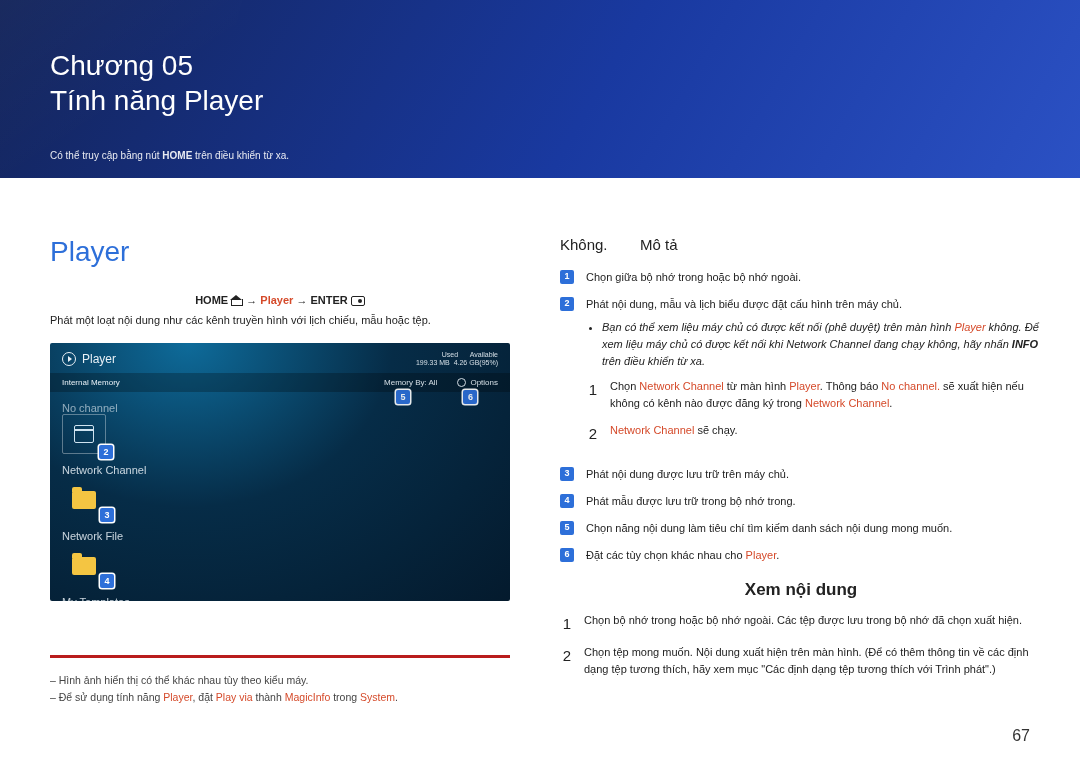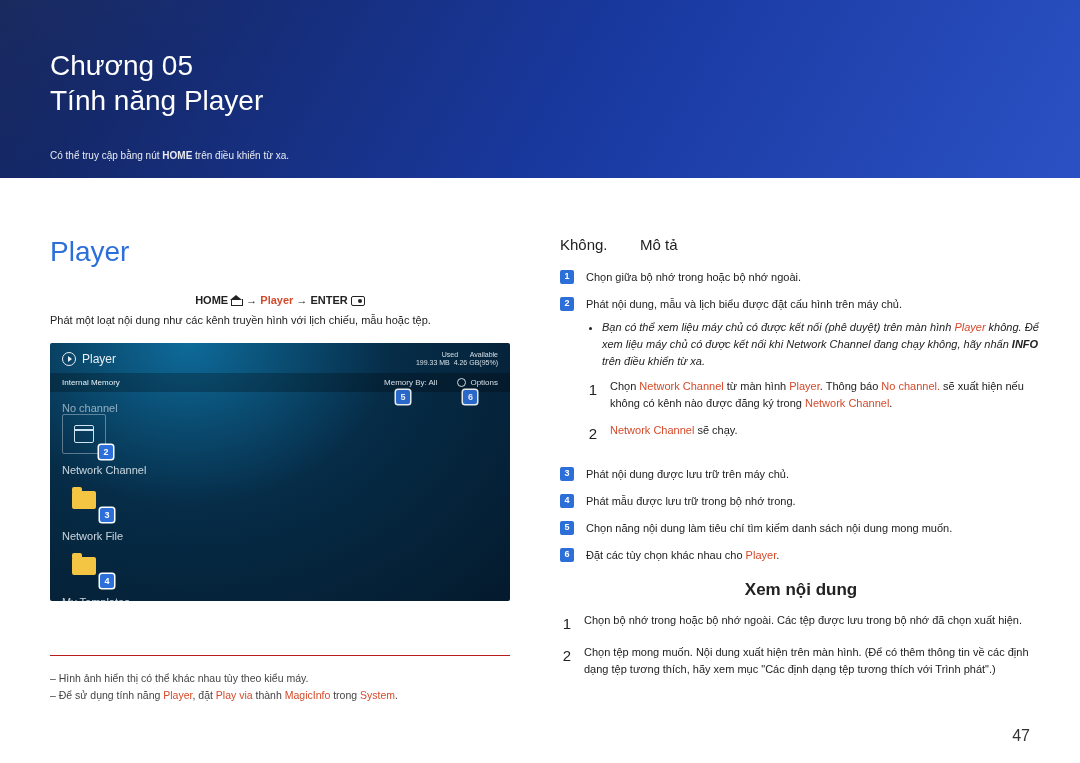--- a/index.html
+++ b/index.html
@@ -90,21 +90,21 @@
     width: 24px; height: 18px; background: #f4c542; border-radius: 2px; position: relative;
   }
   .folder-icon::before { content: ""; position: absolute; top: -4px; left: 0; width: 10px; height: 5px; background: #f4c542; border-radius: 2px 2px 0 0; }
   .ss-label { font-size: 11px; opacity: 0.85; }
   .badge {
     position: absolute; background: #2d6fd9; color: #fff;
     width: 14px; height: 14px; border-radius: 2px;
     font-size: 9px; font-weight: 700; display: flex; align-items: center; justify-content: center;
     box-shadow: 0 0 0 1.5px #fff;
   }
-  .notes { margin-top: 54px; border-top: 1px solid #b91c1c; padding-top: 14px; font-size: 10.5px; color: #444; line-height: 1.7; }
+  .notes { margin-top: 54px; border-top: 3px solid #b91c1c; padding-top: 14px; font-size: 10.5px; color: #444; line-height: 1.7; }
   .notes .hl { color: #d54a2a; }
   .tbl-head { display: flex; gap: 24px; font-size: 15px; font-weight: 400; margin-bottom: 16px; }
   .tbl-head .c1 { width: 56px; }
   .row { display: flex; gap: 12px; margin-bottom: 10px; font-size: 11px; line-height: 1.55; }
   .row .num {
     width: 14px; height: 14px; background: #2d6fd9; color: #fff; border-radius: 2px;
     font-size: 9px; font-weight: 700; display: inline-flex; align-items: center; justify-content: center;
     flex-shrink: 0; margin-top: 1px;
   }
   .row .body { flex: 1; }
@@ -270,13 +270,13 @@
       <div class="sn">1</div>
       <div>Chọn bộ nhớ trong hoặc bộ nhớ ngoài. Các tệp được lưu trong bộ nhớ đã chọn xuất hiện.</div>
     </div>
     <div class="view-step">
       <div class="sn">2</div>
       <div>Chọn tệp mong muốn. Nội dung xuất hiện trên màn hình. (Để có thêm thông tin về các định dạng tệp tương thích, hãy xem mục "Các định dạng tệp tương thích với Trình phát".)</div>
     </div>
   </div>
 </div>
 
-<div class="pagenum">47</div>
+<div class="pagenum">67</div>
 
 </body></html>

